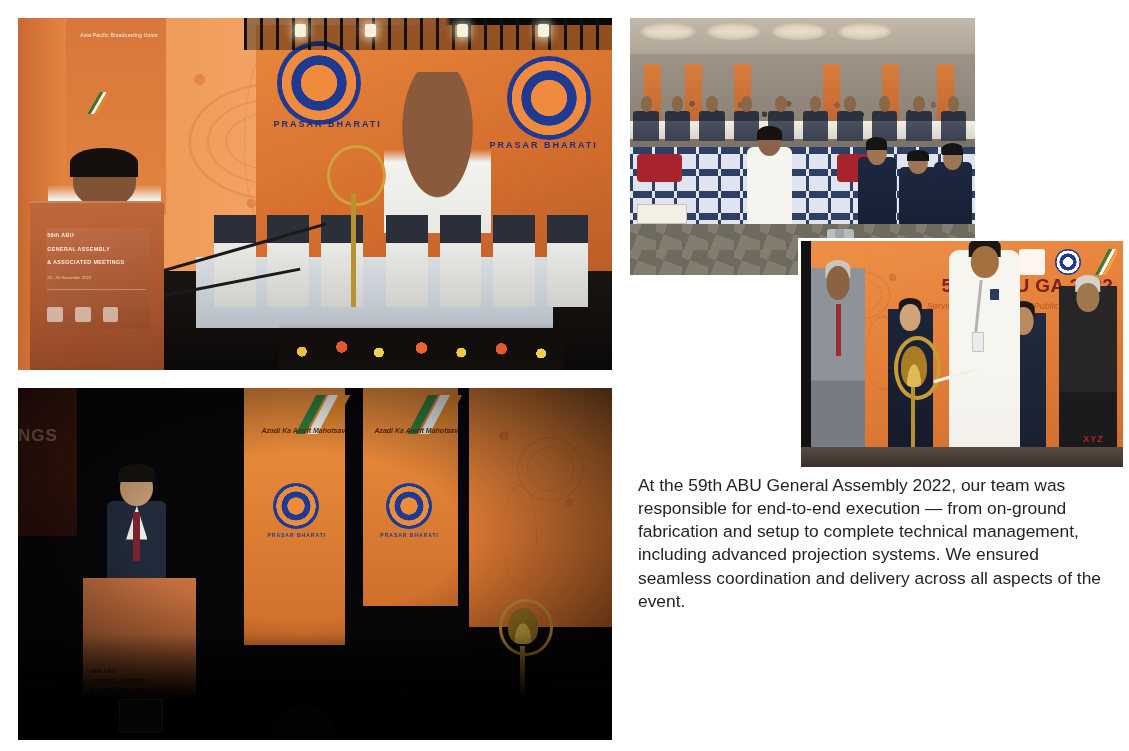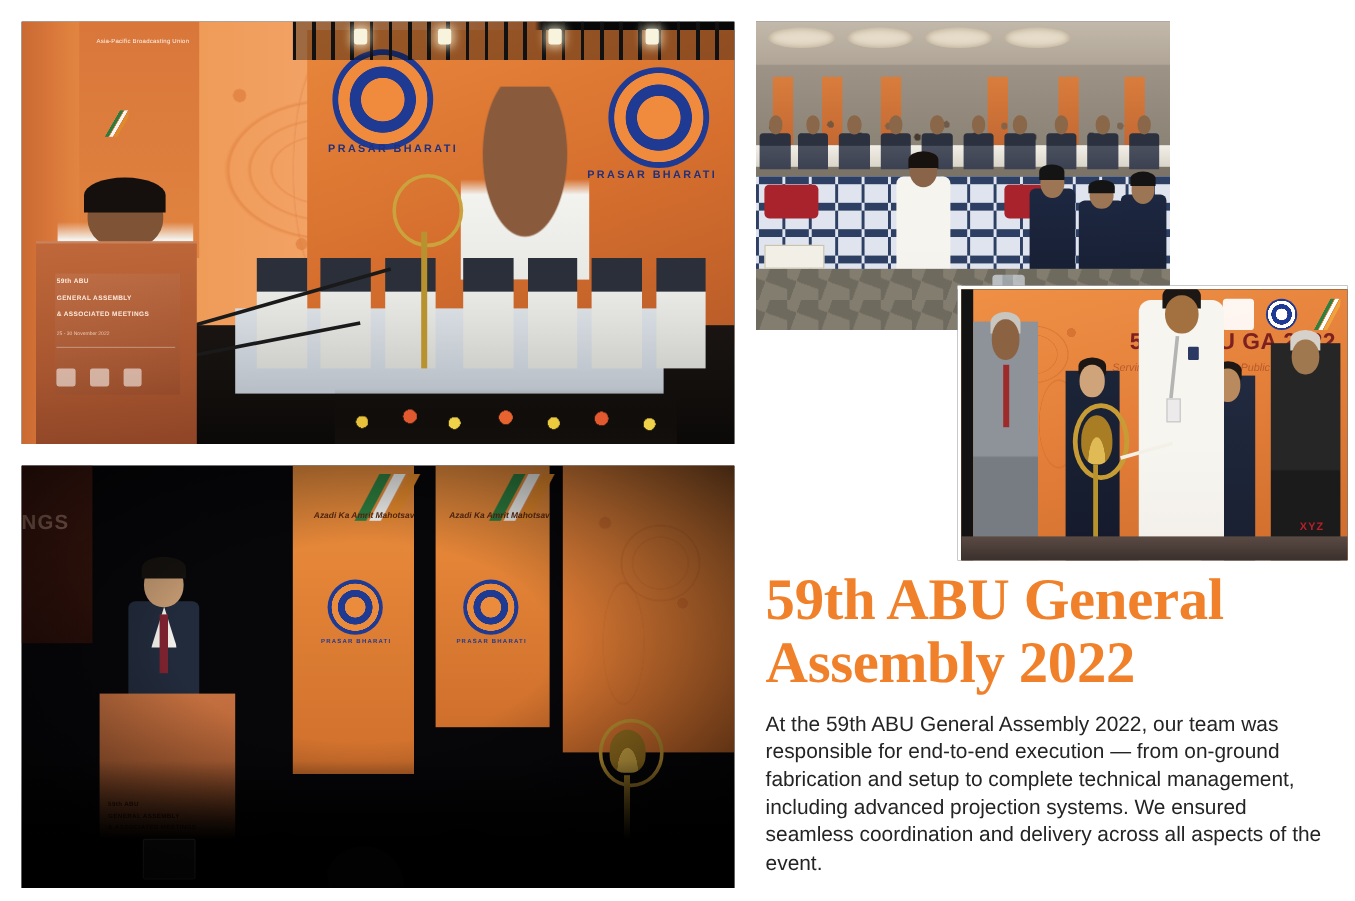--- a/index.html
+++ b/index.html
@@ -549,18 +549,16 @@
         <div class="hair"></div>
         <div class="head"></div>
       </div>
 
       <div class="p4-floor"></div>
       <div class="p4-xyz">XYZ</div>
     </div>
   </div>
 
   <div id="content-text-block">
-    <h1 id="headline">59th ABU General
-Assembly 2022</h1>
     <p id="body-copy">At the 59th ABU General Assembly 2022, our team was responsible for end-to-end execution — from on-ground fabrication and setup to complete technical management, including advanced projection systems. We ensured seamless coordination and delivery across all aspects of the event.</p>
   </div>
 
 </div>
 
 </body></html>

